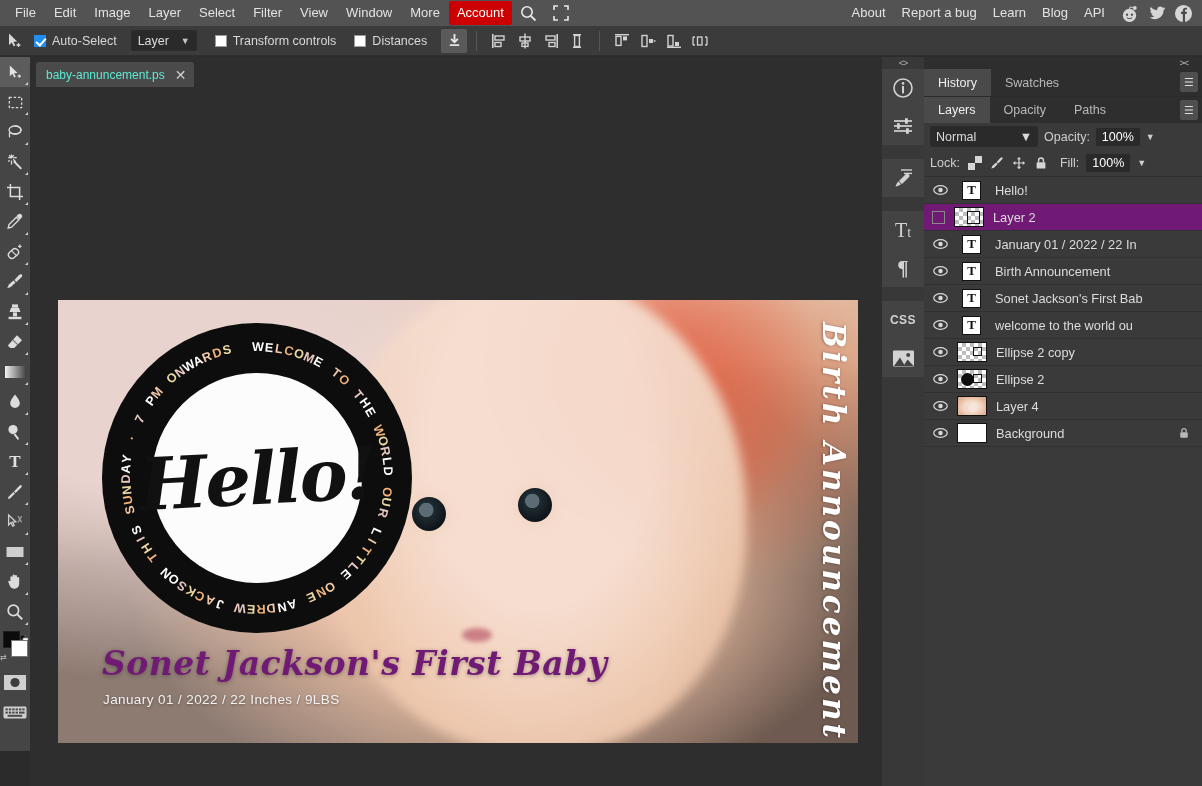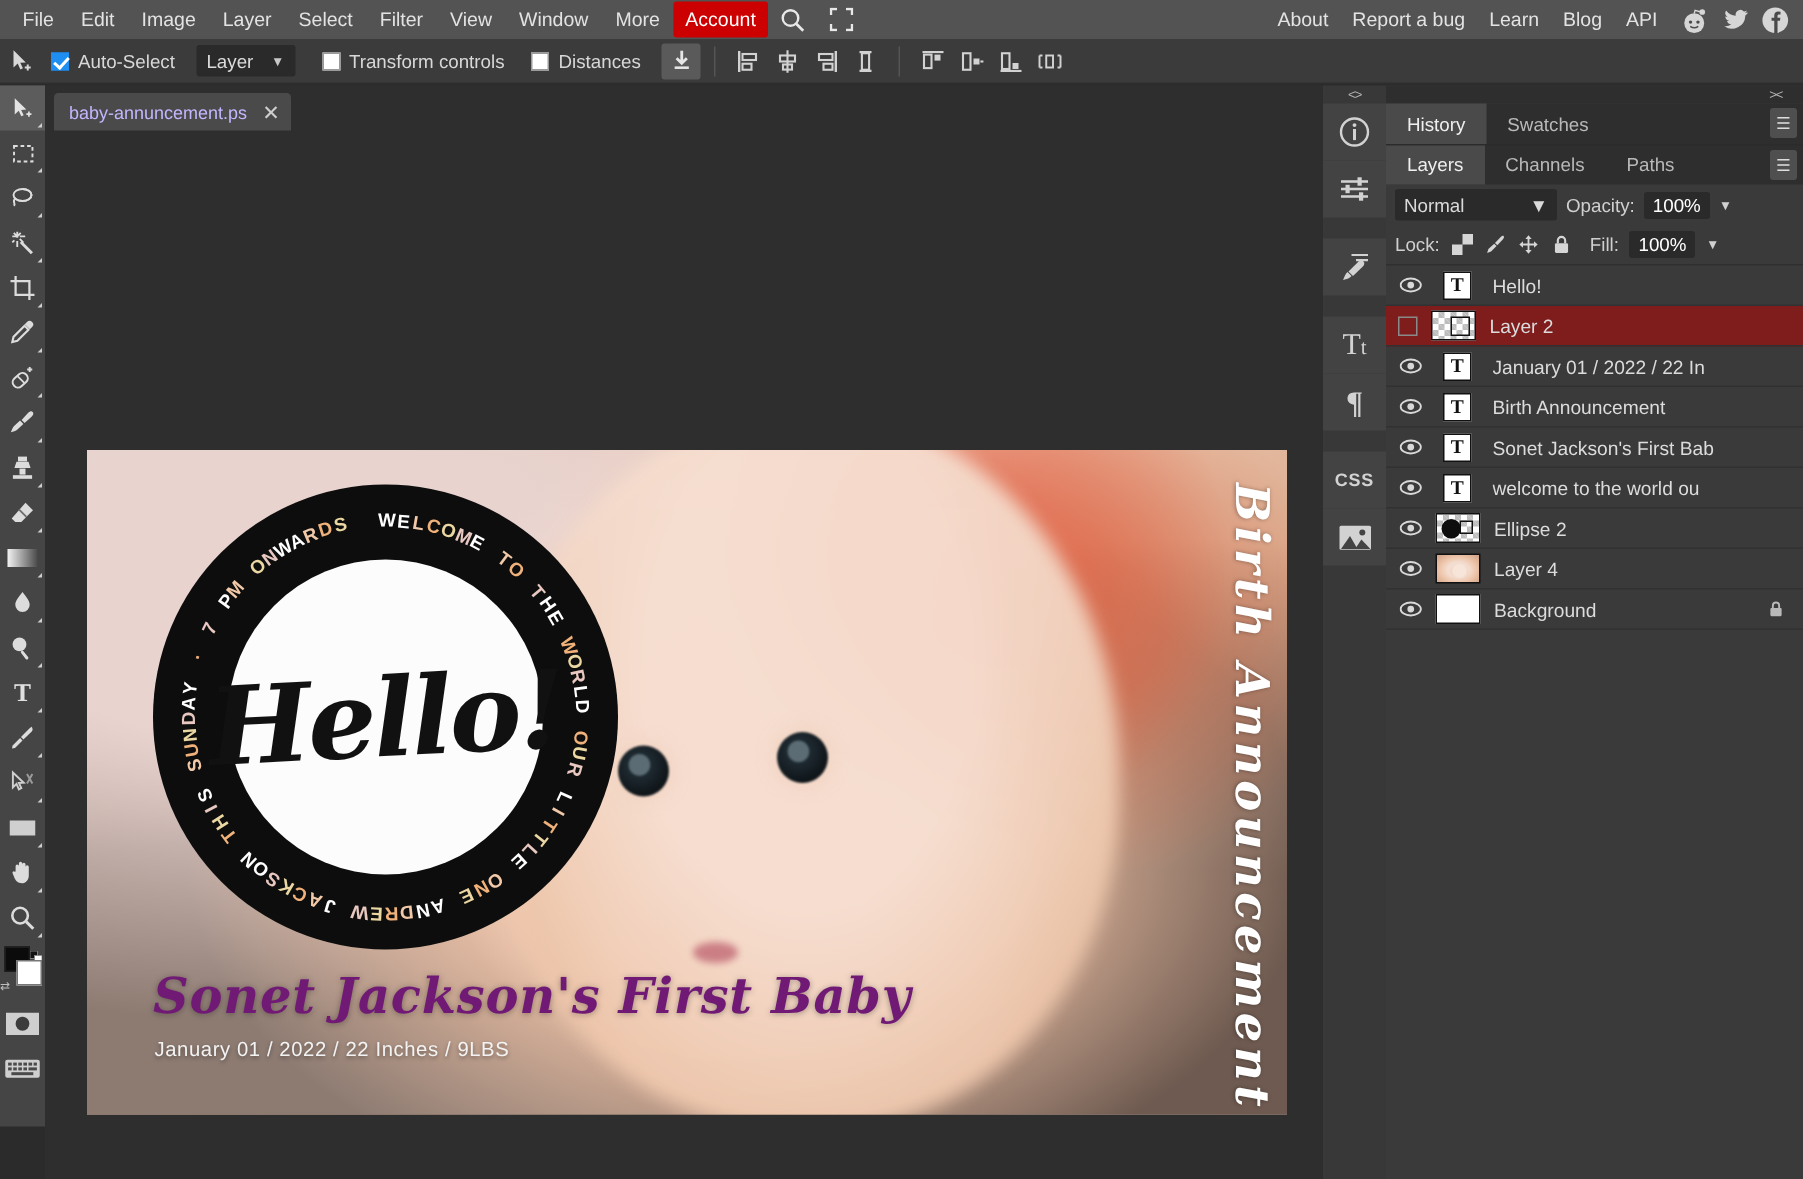--- a/index.html
+++ b/index.html
@@ -79,21 +79,21 @@
   #docarea{
     position:absolute; left:30px; top:57px; width:852px; height:729px;
     background:#2e2e2e;
   }
   #tabbar{ height:30px; background:#2e2e2e; display:flex; align-items:flex-end; padding-left:6px; }
   .doctab{
     background:#4a4a4a; height:25px; border-radius:3px 3px 0 0;
     display:flex; align-items:center; padding:0 8px 0 10px; gap:10px; max-width:180px;
   }
   .doctab .name{
-    font-size:12px; color:#c4b5fd; white-space:nowrap; overflow:hidden;
+    font-size:12px; color:#5eead4; white-space:nowrap; overflow:hidden;
     max-width:128px; text-overflow:clip;
   }
   .doctab .x{ font-size:14px; color:#cfcfcf; line-height:14px; }
   #canvaswrap{ position:relative; width:852px; height:699px; }
 
   
   #artboard{
     position:absolute; left:28px; top:213px; width:800px; height:443px;
     overflow:hidden; background:#c8a99a;
   }
@@ -241,21 +241,21 @@
   }
   .lock-lbl{ font-size:12.5px; color:#cfcfcf; margin-right:1px; }
   .lock-ico{ width:15px; height:15px; display:flex; align-items:center; justify-content:center;}
 
   
   #layerlist{ border-top:1px solid #2f2f2f; }
   .layer{
     height:27px; display:flex; align-items:center; gap:9px;
     border-bottom:1px solid #313131; padding-left:8px; position:relative;
   }
-  .layer.selected{ background:#7f1d1d; }
+  .layer.selected{ background:#701a75; }
   .eyebox{ width:16px; height:16px; display:flex; align-items:center; justify-content:center; }
   .eyebox.off{ border:1px solid #8a8a8a; width:13px; height:13px; }
   .thumb{
     width:30px; height:20px; background:#fff; border:1px solid #111; flex:none;
     position:relative; overflow:hidden;
   }
   .thumb.checker{
     background-image:
       linear-gradient(45deg,#bdbdbd 25%,transparent 25%,transparent 75%,#bdbdbd 75%),
       linear-gradient(45deg,#bdbdbd 25%,#ffffff 25%,#ffffff 75%,#bdbdbd 75%);
@@ -903,21 +903,21 @@
 
   <div class="panel-collapse">&gt;&lt;</div>
   <div class="panel-tabs">
     <div class="ptab active">History</div>
     <div class="ptab">Swatches</div>
     <div class="pmenu">☰</div>
   </div>
 
   <div class="panel-tabs" style="border-top:1px solid #2b2b2b;">
     <div class="ptab active">Layers</div>
-    <div class="ptab">Channels</div>
+    <div class="ptab">Opacity</div>
     <div class="ptab">Paths</div>
     <div class="pmenu">☰</div>
   </div>
 
   <div class="panel-body">
     <div class="lay-row1">
       <div class="blend">
         <span>Normal</span>
         <span class="cv">▼</span>
       </div>
@@ -1018,20 +1018,32 @@
           <div class="lname">welcome to the world ou</div>
         </div>
         <div class="layer">
           <div class="eyebox">
             <svg width="15" height="12" viewBox="0 0 16 12">
               <ellipse cx="8" cy="6" rx="7.2" ry="4.6" fill="none" stroke="#d8d8d8" stroke-width="1.3"></ellipse>
               <circle cx="8" cy="6" r="2.4" fill="#d8d8d8"></circle>
             </svg>
           </div>
           <div class="thumb checker" style="margin-left: 0px;">
+            <span class="tmark" style="right:4px;top:4px;width:9px;height:9px;"></span>
+          </div>
+          <div class="lname">Ellipse 2 copy</div>
+        </div>
+        <div class="layer">
+          <div class="eyebox">
+            <svg width="15" height="12" viewBox="0 0 16 12">
+              <ellipse cx="8" cy="6" rx="7.2" ry="4.6" fill="none" stroke="#d8d8d8" stroke-width="1.3"></ellipse>
+              <circle cx="8" cy="6" r="2.4" fill="#d8d8d8"></circle>
+            </svg>
+          </div>
+          <div class="thumb checker" style="margin-left: 0px;">
             <span class="tdot"></span>
             <span class="tmark" style="right:4px;top:4px;width:9px;height:9px;"></span>
           </div>
           <div class="lname">Ellipse 2</div>
         </div>
         <div class="layer">
           <div class="eyebox">
             <svg width="15" height="12" viewBox="0 0 16 12">
               <ellipse cx="8" cy="6" rx="7.2" ry="4.6" fill="none" stroke="#d8d8d8" stroke-width="1.3"></ellipse>
               <circle cx="8" cy="6" r="2.4" fill="#d8d8d8"></circle>

